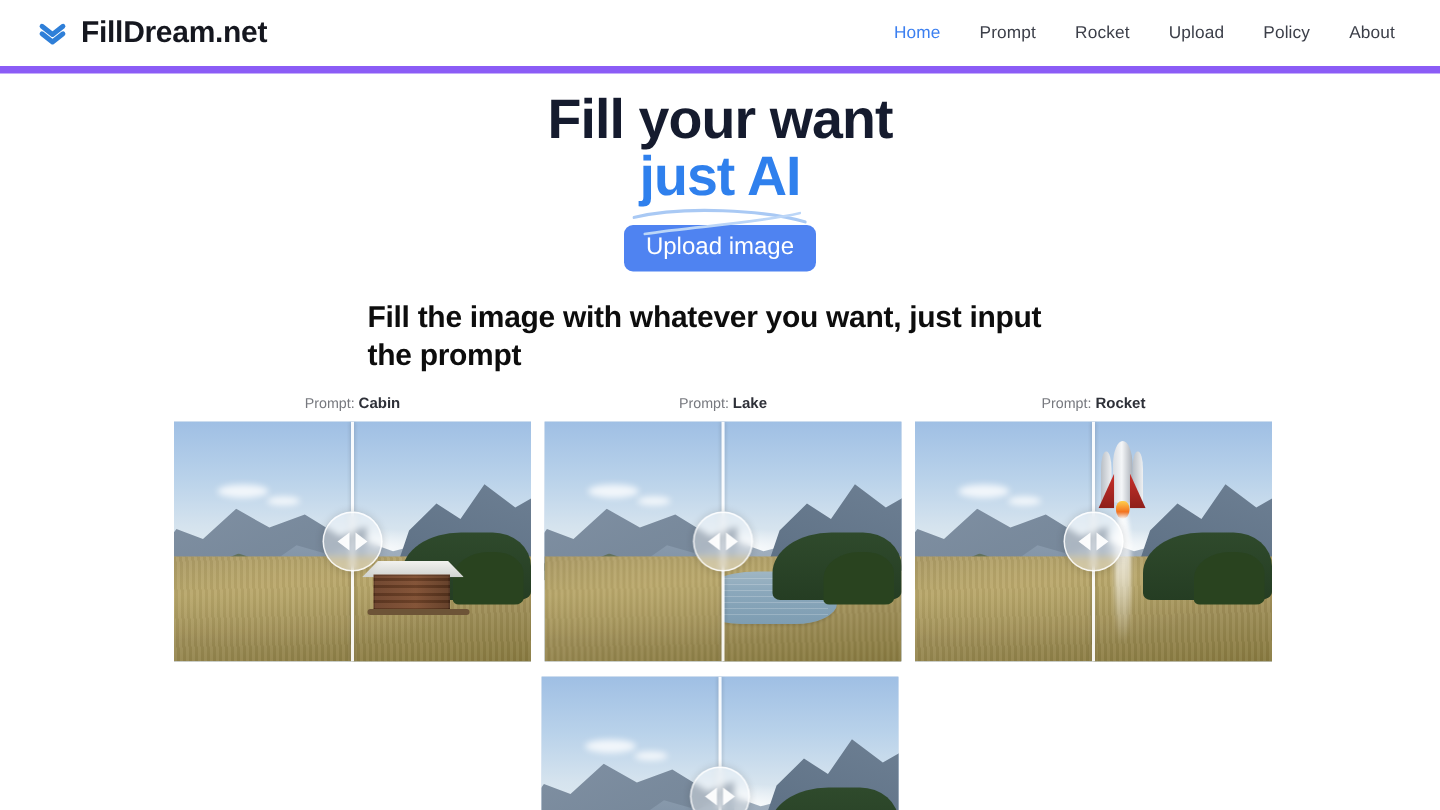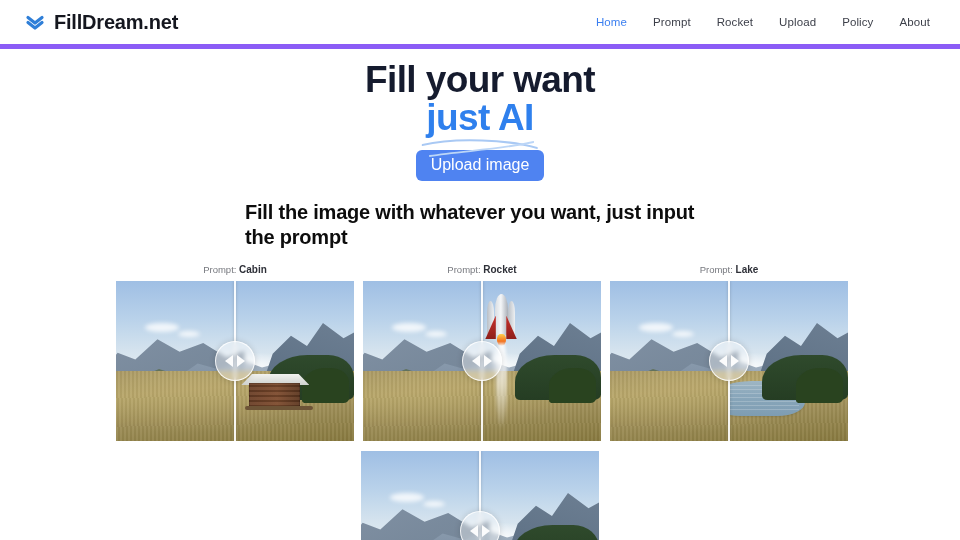--- a/index.html
+++ b/index.html
@@ -348,20 +348,62 @@
             <div class="mtn mtn-far-r"></div>
             <div class="ridge-l"></div>
             <div class="meadow"></div>
             <div class="trees"></div>
             <div class="trees2"></div>
             <div class="cabin">
               <div class="cabin-roof"></div>
               <div class="cabin-body"></div>
               <div class="cabin-deck"></div>
             </div>
+          </div>
+        </div>
+        <div class="divider"></div>
+        <div class="handle">
+          <span class="arrow-l"></span>
+          <span class="arrow-r"></span>
+        </div>
+      </div>
+    </div>
+
+    <div class="card">
+      <div class="card-label">
+        <span>Prompt:</span>
+        <span class="val">Lake</span>
+      </div>
+      <div class="compare">
+        <div class="scene">
+          <div class="sky"></div>
+          <div class="cloud" style="left:12%;top:26%;width:34px;height:9px;"></div>
+          <div class="cloud" style="left:26%;top:31%;width:22px;height:6px;"></div>
+          <div class="haze"></div>
+          <div class="mtn mtn-far-l"></div>
+          <div class="mtn mtn-mid"></div>
+          <div class="mtn mtn-far-r"></div>
+          <div class="ridge-l"></div>
+          <div class="meadow"></div>
+          <div class="trees"></div>
+          <div class="trees2"></div>
+          <div class="path"></div>
+        </div>
+        <div class="after-clip">
+          <div class="scene">
+            <div class="sky"></div>
+            <div class="haze"></div>
+            <div class="mtn mtn-far-l"></div>
+            <div class="mtn mtn-mid"></div>
+            <div class="mtn mtn-far-r"></div>
+            <div class="ridge-l"></div>
+            <div class="meadow"></div>
+            <div class="lake"></div>
+            <div class="trees"></div>
+            <div class="trees2"></div>
           </div>
         </div>
         <div class="divider"></div>
         <div class="handle">
           <span class="arrow-l"></span>
           <span class="arrow-r"></span>
         </div>
       </div>
     </div>
 
@@ -408,62 +450,20 @@
           </div>
         </div>
         <div class="divider"></div>
         <div class="handle">
           <span class="arrow-l"></span>
           <span class="arrow-r"></span>
         </div>
       </div>
     </div>
 
-    <div class="card">
-      <div class="card-label">
-        <span>Prompt:</span>
-        <span class="val">Lake</span>
-      </div>
-      <div class="compare">
-        <div class="scene">
-          <div class="sky"></div>
-          <div class="cloud" style="left:12%;top:26%;width:34px;height:9px;"></div>
-          <div class="cloud" style="left:26%;top:31%;width:22px;height:6px;"></div>
-          <div class="haze"></div>
-          <div class="mtn mtn-far-l"></div>
-          <div class="mtn mtn-mid"></div>
-          <div class="mtn mtn-far-r"></div>
-          <div class="ridge-l"></div>
-          <div class="meadow"></div>
-          <div class="trees"></div>
-          <div class="trees2"></div>
-          <div class="path"></div>
-        </div>
-        <div class="after-clip">
-          <div class="scene">
-            <div class="sky"></div>
-            <div class="haze"></div>
-            <div class="mtn mtn-far-l"></div>
-            <div class="mtn mtn-mid"></div>
-            <div class="mtn mtn-far-r"></div>
-            <div class="ridge-l"></div>
-            <div class="meadow"></div>
-            <div class="lake"></div>
-            <div class="trees"></div>
-            <div class="trees2"></div>
-          </div>
-        </div>
-        <div class="divider"></div>
-        <div class="handle">
-          <span class="arrow-l"></span>
-          <span class="arrow-r"></span>
-        </div>
-      </div>
-    </div>
-
   </div>
 
   <div class="row centered" style="margin-top:10px;">
     <div class="card">
       <div class="compare">
         <div class="scene">
           <div class="sky"></div>
           <div class="cloud" style="left:12%;top:26%;width:34px;height:9px;"></div>
           <div class="cloud" style="left:26%;top:31%;width:22px;height:6px;"></div>
           <div class="haze"></div>

